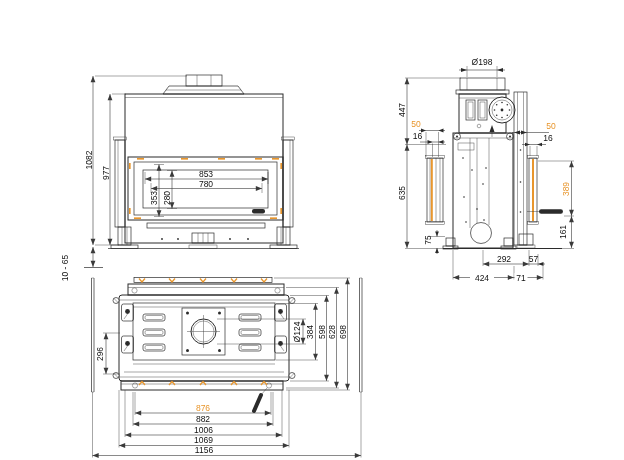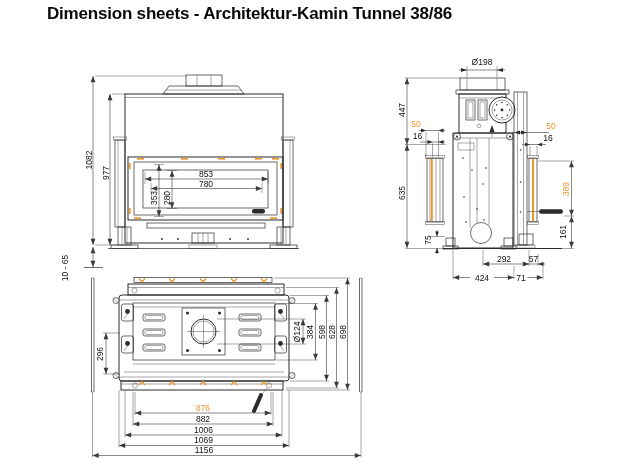--- a/index.html
+++ b/index.html
@@ -18,21 +18,20 @@
   .lbl{font:8.5px "Liberation Sans",sans-serif;fill:#111;stroke:none}
   .orgt{fill:var(--accent,#e8962d)}
   .org{stroke:var(--accent,#e8962d);fill:none}
   .blk{fill:#2b2b2b;stroke:none}
   .wbg{fill:#fff;stroke:none}
 </style>
 </head>
 <body>
 
 <div class="sheet">
-  <h1 class="title">Dimension sheets - Architektur-Kamin Tunnel 38/86</h1>
 
   <svg width="624" height="460" viewBox="0 0 624 460">
     <defs>
       <marker id="aS" markerWidth="8" markerHeight="8" refX="0.8" refY="4" orient="auto" markerUnits="userSpaceOnUse">
         <path d="M7,1.6 L0.8,4 L7,6.4 Z" fill="#3a3a3a"></path>
       </marker>
       <marker id="aE" markerWidth="8" markerHeight="8" refX="7.2" refY="4" orient="auto" markerUnits="userSpaceOnUse">
         <path d="M1,1.6 L7.2,4 L1,6.4 Z" fill="#3a3a3a"></path>
       </marker>
     </defs>

